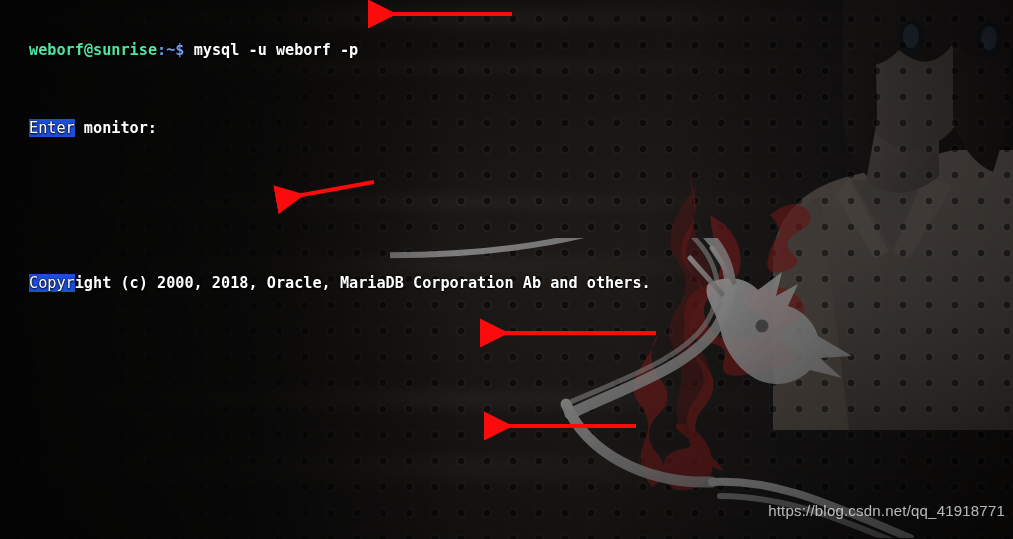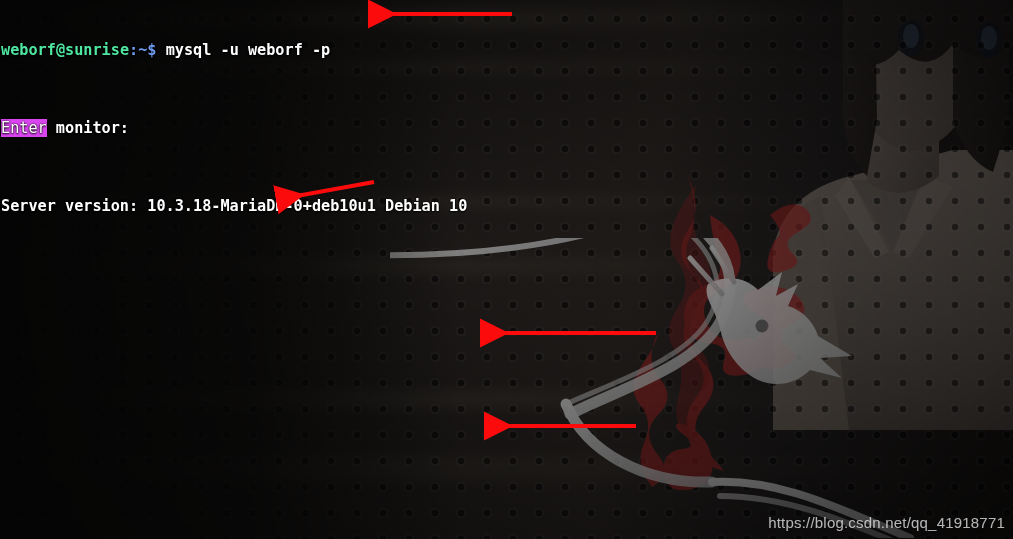--- a/index.html
+++ b/index.html
@@ -76,36 +76,36 @@
     left: 0; top: 0;
     width: 1013px;
     padding: 2px 0 0 1px;
     font-size: 15.2px;
     line-height: 19.45px;
     letter-spacing: 0px;
     color: #d6d6d6;
     white-space: pre;
     text-shadow: 0 0 2px rgba(0,0,0,0.95), 0 1px 2px rgba(0,0,0,0.9);
   }
-  .line { height: 19.45px; }
+  .line { height: 19.45px; padding-left: 28px; }
   .user    { color: #4ee6a0; font-weight: bold; }
   .at      { color: #4ee6a0; font-weight: bold; }
   .host    { color: #4ee6a0; font-weight: bold; }
   .path    { color: #6e9cf0; font-weight: bold; }
   .bold    { color: #ffffff; font-weight: bold; }
-  .sel     { background: #d946ef; color: #ffffff; }
+  .sel     { background: #1d4ed8; color: #ffffff; }
 
   
   .arrows { position: absolute; inset: 0; pointer-events: none; }
 
   
   .watermark {
     position: absolute;
     right: 8px;
-    bottom: 8px;
+    bottom: 20px;
     font-family: "Liberation Sans", sans-serif;
     font-size: 15px;
     color: rgba(226,226,226,0.80);
     letter-spacing: .2px;
   }
 </style>
 </head>
 <body>
 
 <div id="screen">
@@ -216,23 +216,23 @@
 
     <div class="vignette"></div>
     <div class="darkleft"></div>
   </div>
 
   <div class="term">
     <div class="line"><span class="user">weborf</span><span class="at">@</span><span class="host">sunrise</span><span class="path">:~$</span><span class="bold"> mysql -u weborf -p</span></div>
 
     <div class="line"><span class="sel">Enter</span><span class="bold"> monitor:</span></div>
 
-    <div class="line"><span class="bold">Server version: 10.3.18-MariaDB-0+deb10u1 Debian 10</span></div>
     <div class="line"><span></span></div>
 
+    <div class="line"><span class="sel">Copyr</span><span class="bold">ight (c) 2000, 2018, Oracle, MariaDB Corporation Ab and others.</span></div>
 
     <div class="line"><span></span></div>
     
     
     
     
     
     
     
     

